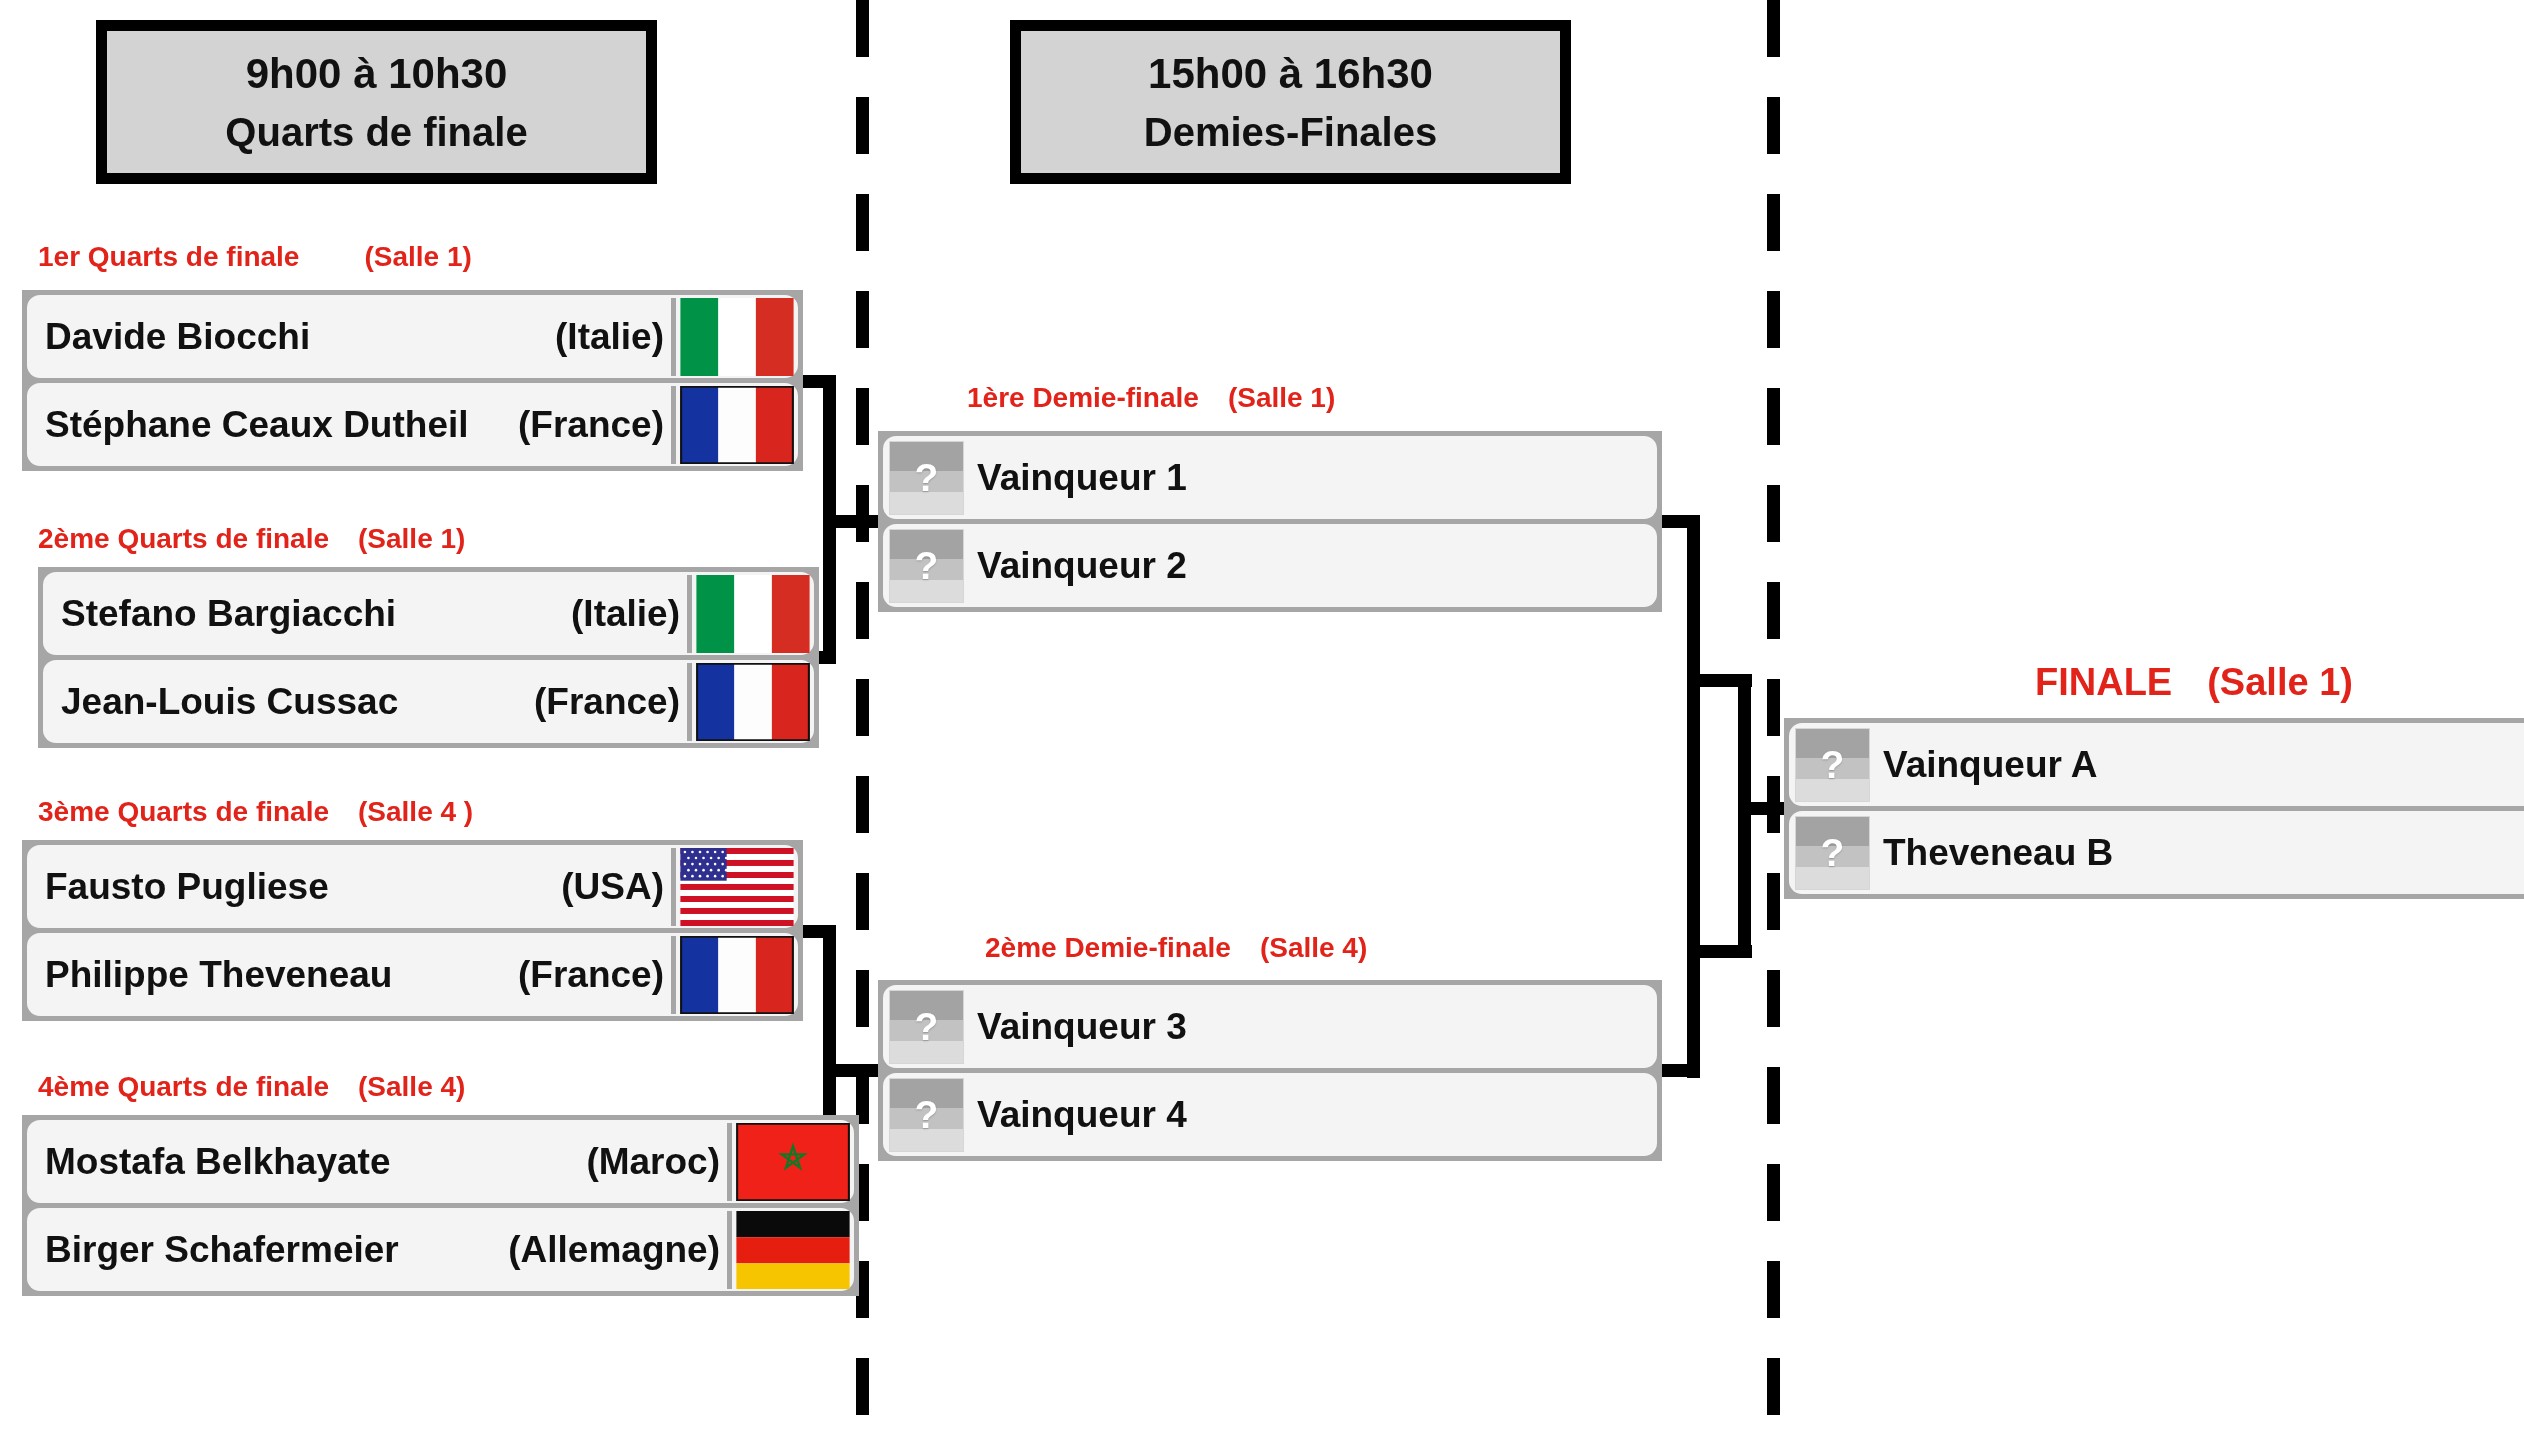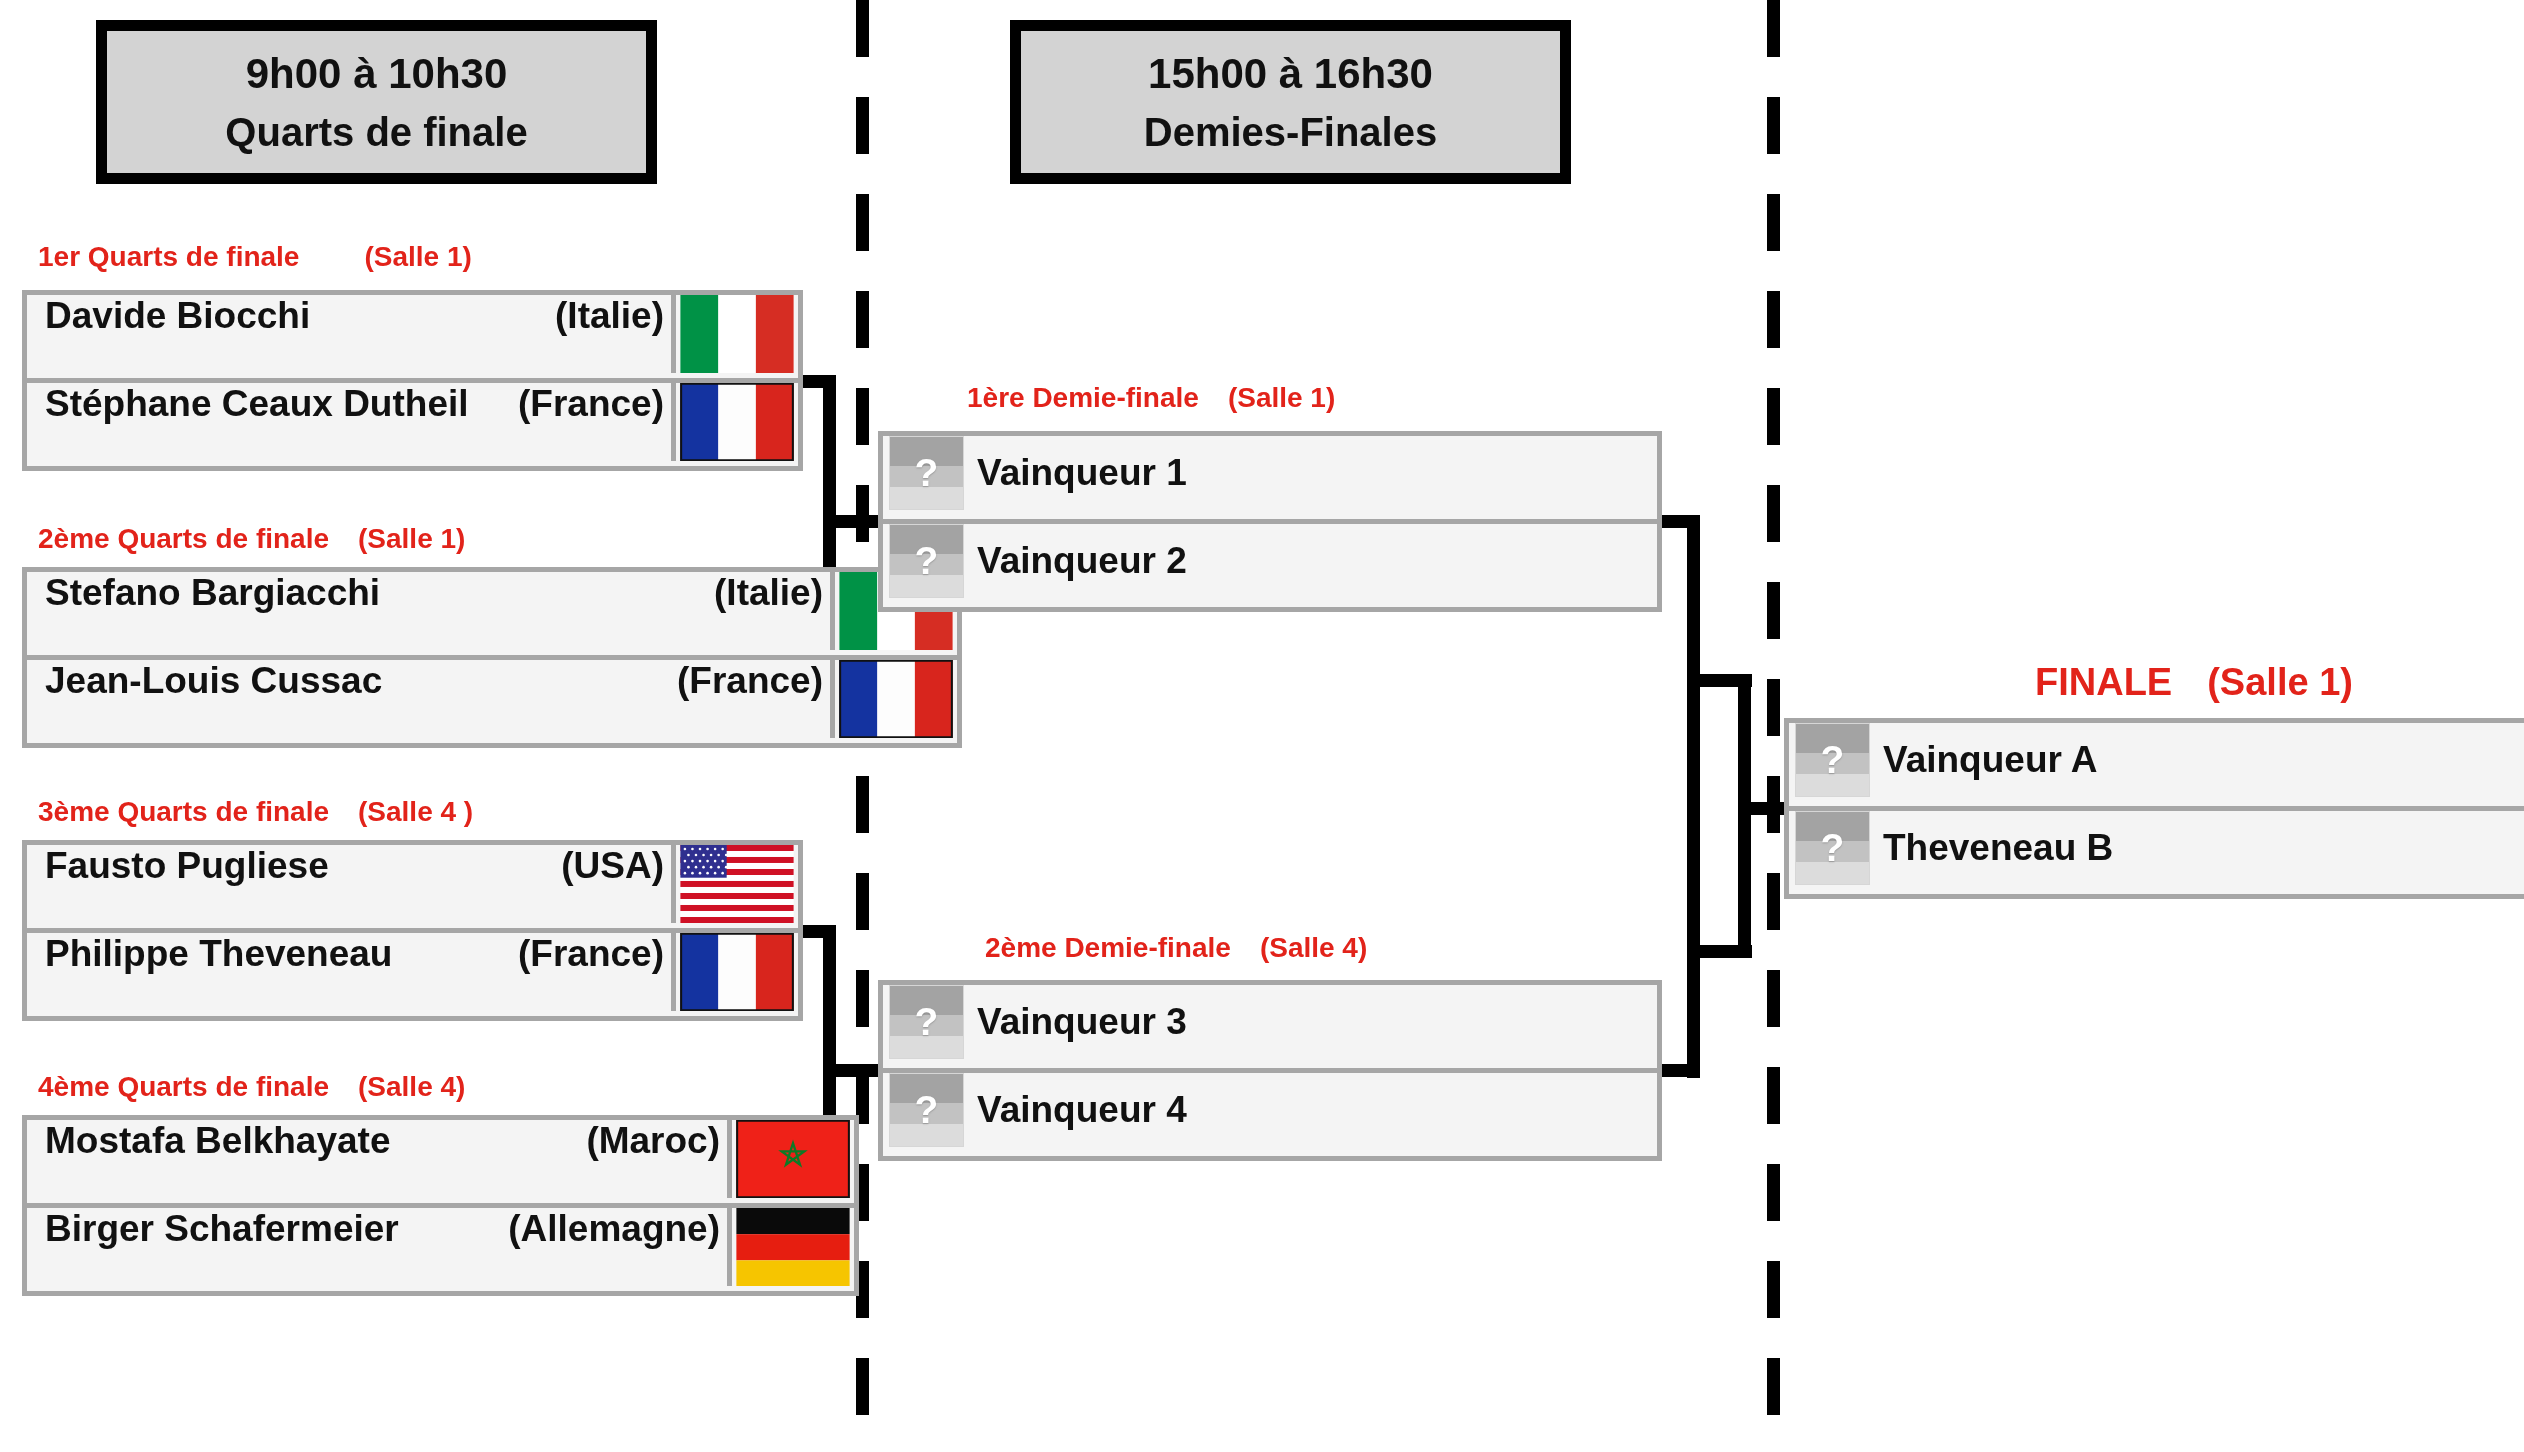--- a/index.html
+++ b/index.html
@@ -19,21 +19,21 @@
   .hdr .t1{font-size:42px;line-height:1;}
   .hdr .t2{font-size:40px;line-height:1;}
   
   .mlabel{position:absolute;display:flex;color:#e2231a;font-size:28px;line-height:40px;
     z-index:3;white-space:pre;}
   .mlabel .salle{margin-left:29px;}
   .mlabel.gap-wide .salle{margin-left:65px;}
   
   .mbox{position:absolute;background:#a6a6a6;padding:5px;box-sizing:border-box;
     display:grid;grid-template-rows:83px 83px;row-gap:5px;z-index:3;}
-  .mrow{background:#f4f4f4;display:flex;align-items:flex-start;}
+  .mrow{background:#f4f4f4;display:flex;align-items:center;border-radius:13px;}
   .name-cell{flex:1;display:flex;justify-content:space-between;align-items:center;
     padding:0 7px 0 18px;font-size:37px;}
   .flag-cell{width:122px;border-left:5px solid #a6a6a6;display:flex;
     align-items:center;justify-content:center;}
   .flag-cell svg{display:block;}
   .slot-cell{flex:1;display:flex;align-items:center;gap:13px;padding-left:6px;
     font-size:37px;}
   .score-cell{width:121px;border-left:5px solid #a6a6a6;}
   
   .ph{width:75px;height:74px;flex:0 0 75px;border:1px solid #d6d6d6;box-sizing:border-box;
@@ -116,21 +116,21 @@
           <svg width="114" height="78" viewBox="0 0 225 155">
             <rect width="225" height="155" fill="#fdfdfd"></rect>
             <rect width="75" height="155" fill="#1433a0"></rect>
             <rect x="150" width="75" height="155" fill="#d8251d"></rect>
             <rect x="1.5" y="1.5" width="222" height="152" fill="none" stroke="#111" stroke-width="4"></rect>
           </svg>
         </div>
     </div>
   </div>
 
-  <div class="mbox" style="left:22px;top:567px;width:940px">
+  <div class="mbox" style="left:38px;top:567px;width:781px">
     <div class="mrow">
       <div class="name-cell">
         <span>Stefano Bargiacchi</span>
         <span>(Italie)</span>
       </div>
       <div class="flag-cell">
           <svg width="114" height="78" viewBox="0 0 225 155">
             <rect width="225" height="155" fill="#ffffff"></rect>
             <rect width="75" height="155" fill="#009246"></rect>
             <rect x="150" width="75" height="155" fill="#d62d23"></rect>

